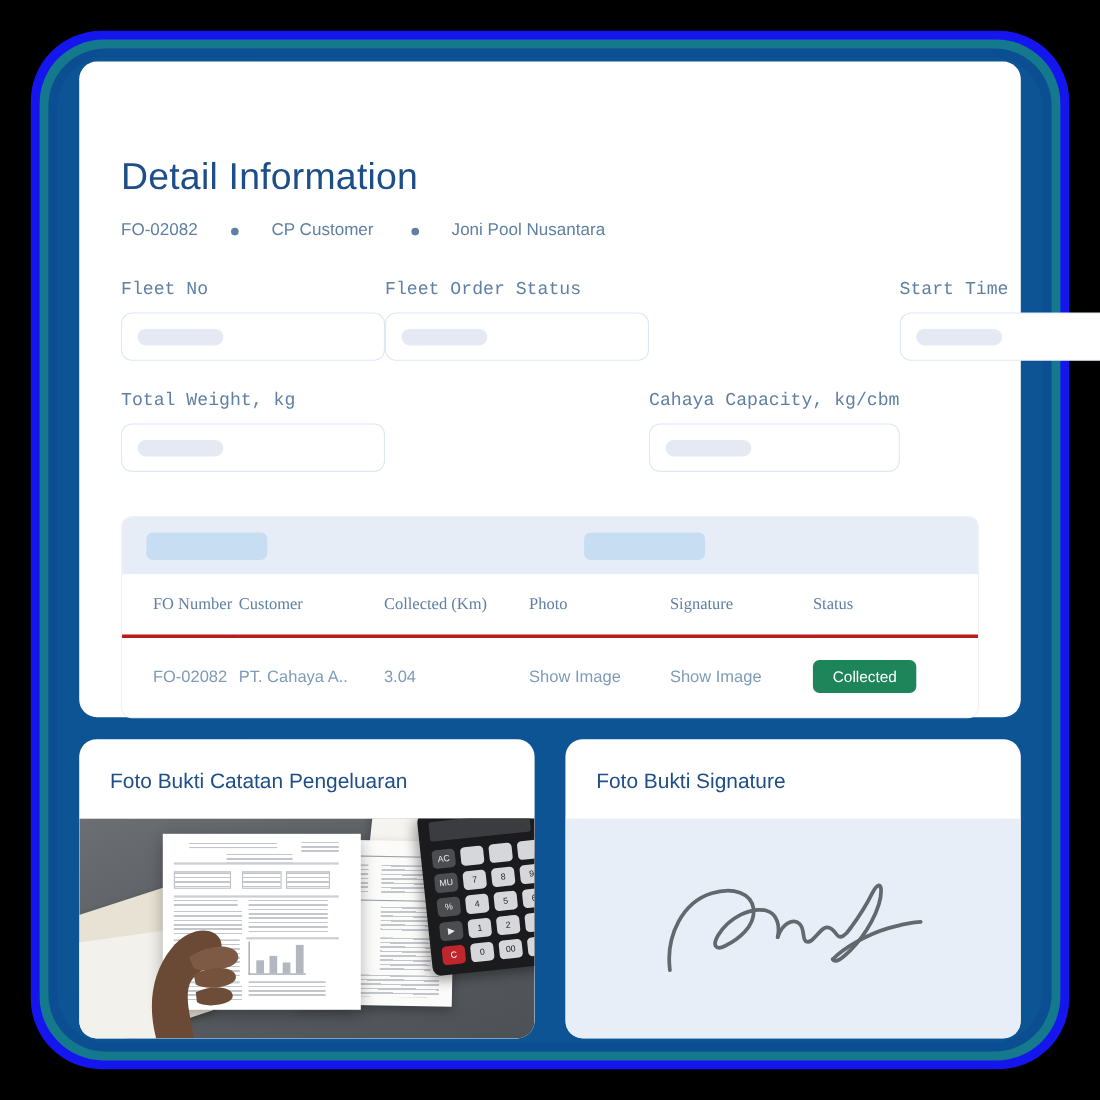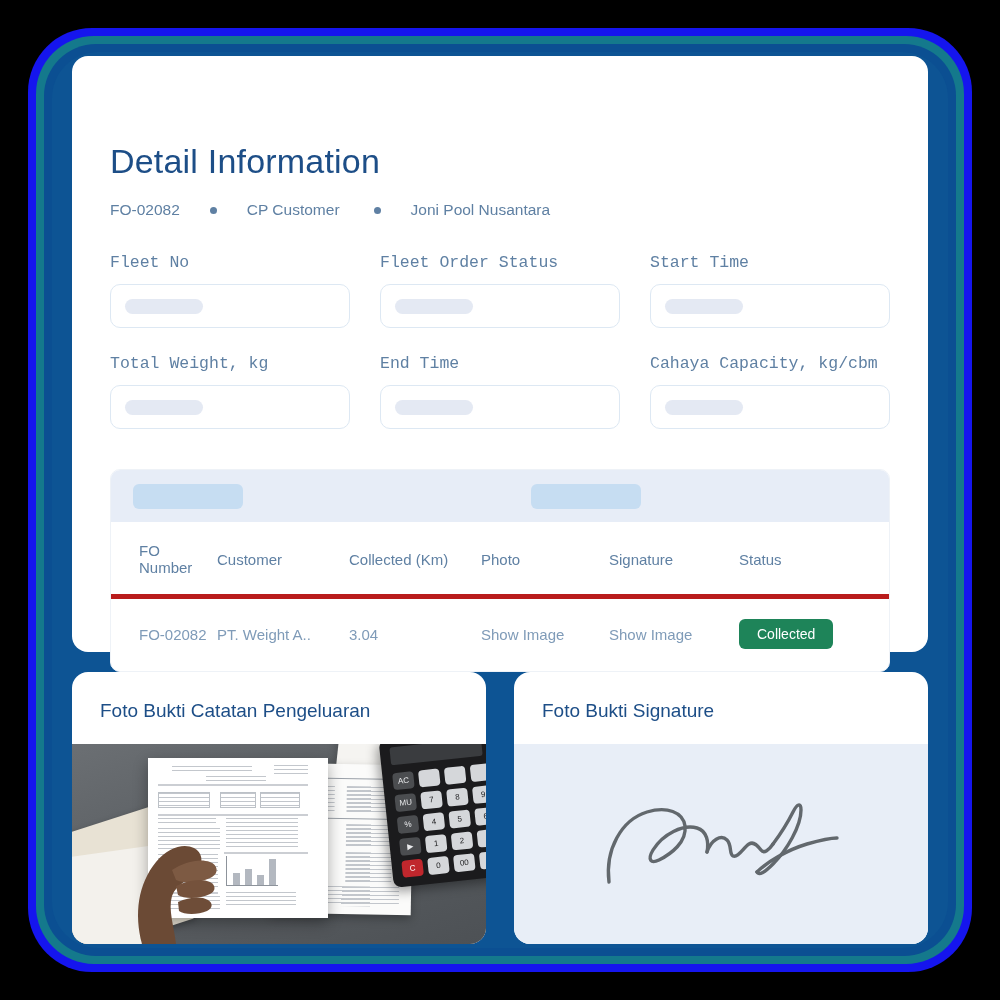--- a/index.html
+++ b/index.html
@@ -146,21 +146,22 @@
   .data-table {
     width: 100%;
     border-collapse: collapse;
   }
   .data-table th {
     text-align: left;
     font-size: 15px;
     font-weight: 400;
     color: #5f80a3;
     padding: 20px 0 18px 0;
-    border-bottom: 5px solid #b91c1c;
+    border-bottom: 3px solid #b91c1c;
+    font-family: Liberation Serif, serif;
   }
   .data-table td {
     font-size: 15px;
     color: #7f9bb8;
     padding: 20px 0 22px 0;
     vertical-align: middle;
   }
   .col-fo    { width: 106px; padding-left: 28px !important; }
   .col-cust  { width: 132px; }
   .col-dist  { width: 132px; }
@@ -363,26 +364,20 @@
         </div>
 
         <div class="field">
           <div class="field-label">Total Weight, kg</div>
           <div class="field-box">
             <span class="skeleton-pill"></span>
           </div>
         </div>
         <div class="spacer"></div>
 
-        <div class="field">
-          <div class="field-label">End Time</div>
-          <div class="field-box">
-            <span class="skeleton-pill"></span>
-          </div>
-        </div>
         <div class="spacer"></div>
 
         <div class="field">
           <div class="field-label">Cahaya Capacity, kg/cbm</div>
           <div class="field-box">
             <span class="skeleton-pill"></span>
           </div>
         </div>
 
       </div>
@@ -401,21 +396,21 @@
               <th class="col-cust">Customer</th>
               <th class="col-dist">Collected (Km)</th>
               <th class="col-photo">Photo</th>
               <th class="col-sign">Signature</th>
               <th class="col-stat">Status</th>
             </tr>
           </thead>
           <tbody>
             <tr>
               <td class="col-fo">FO-02082</td>
-              <td class="col-cust">PT. Weight A..</td>
+              <td class="col-cust">PT. Cahaya A..</td>
               <td class="col-dist">3.04</td>
               <td class="col-photo link-cell">Show Image</td>
               <td class="col-sign  link-cell">Show Image</td>
               <td class="col-stat">
                 <span class="badge-collected">Collected</span>
               </td>
             </tr>
           </tbody>
         </table>
 

